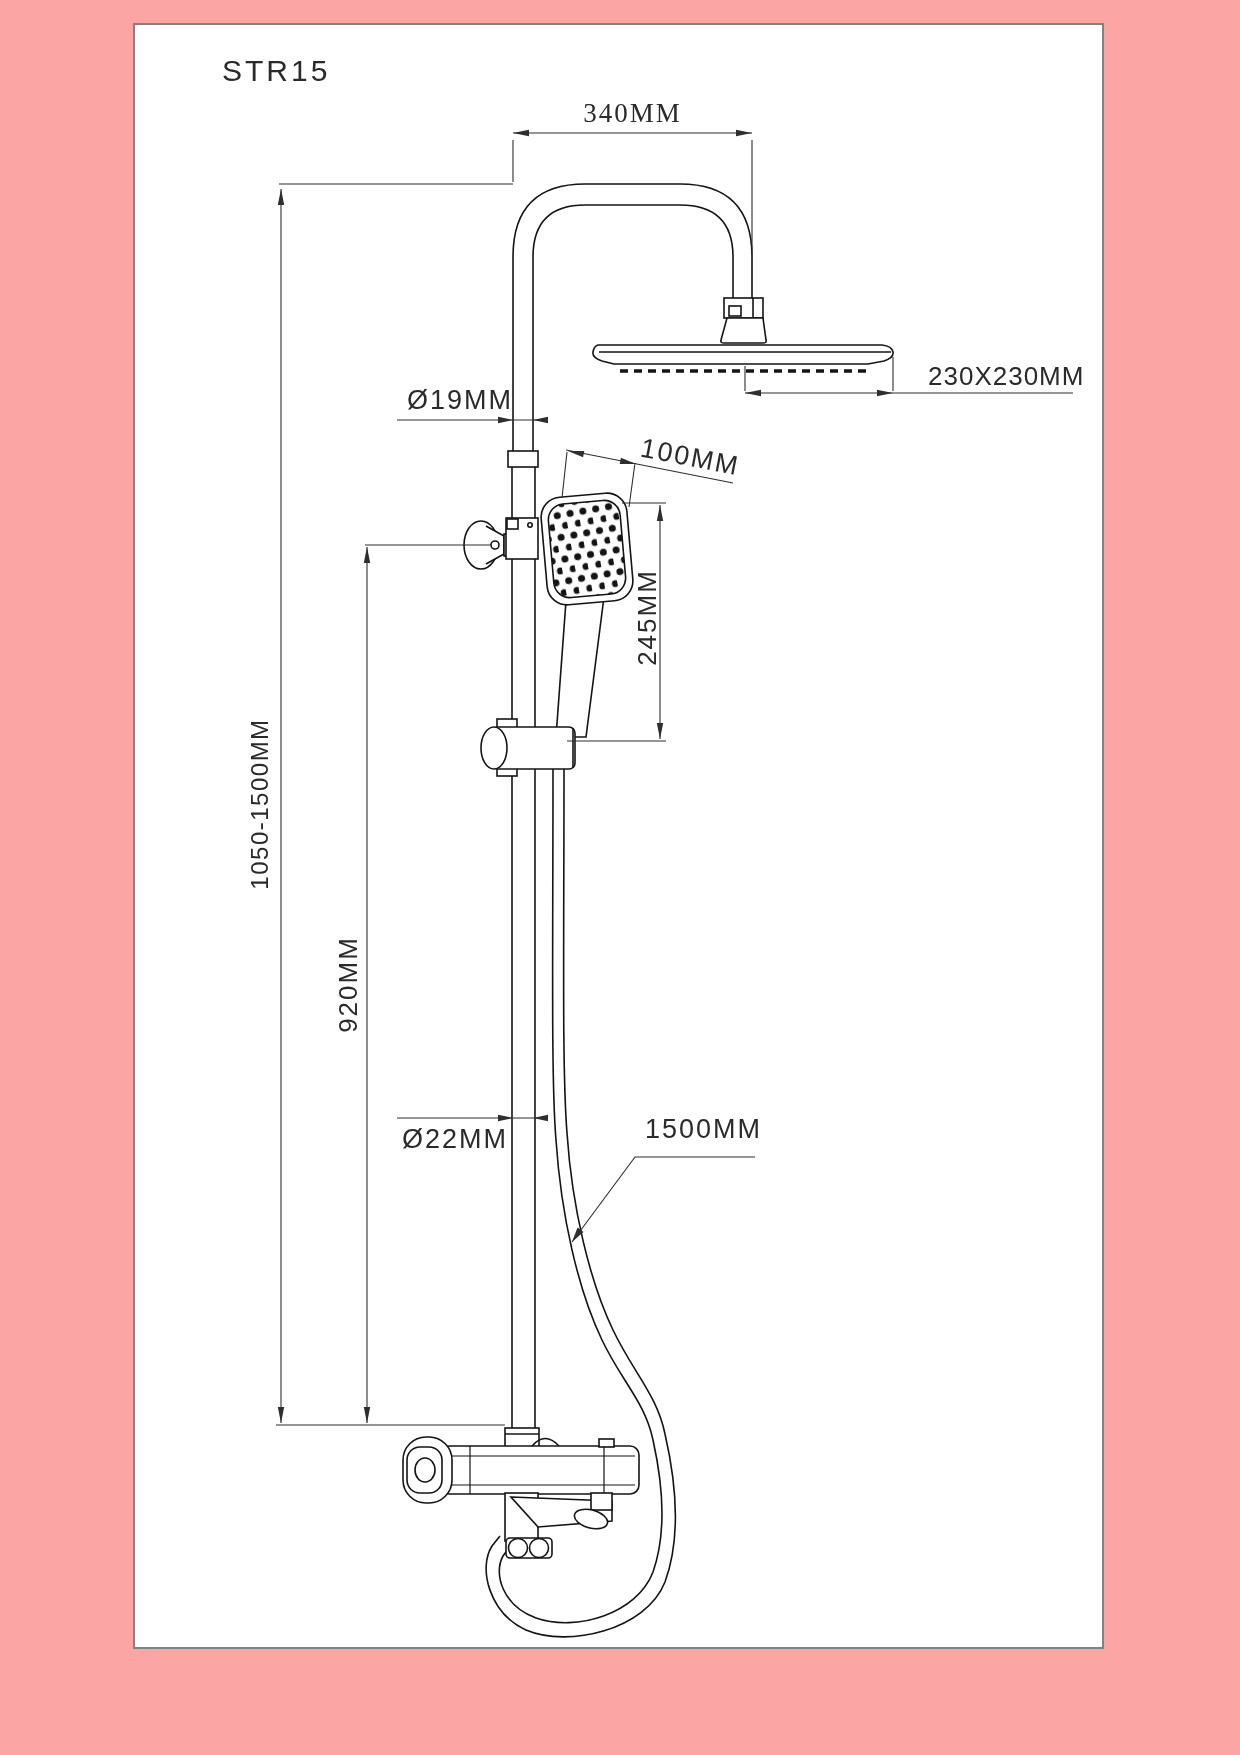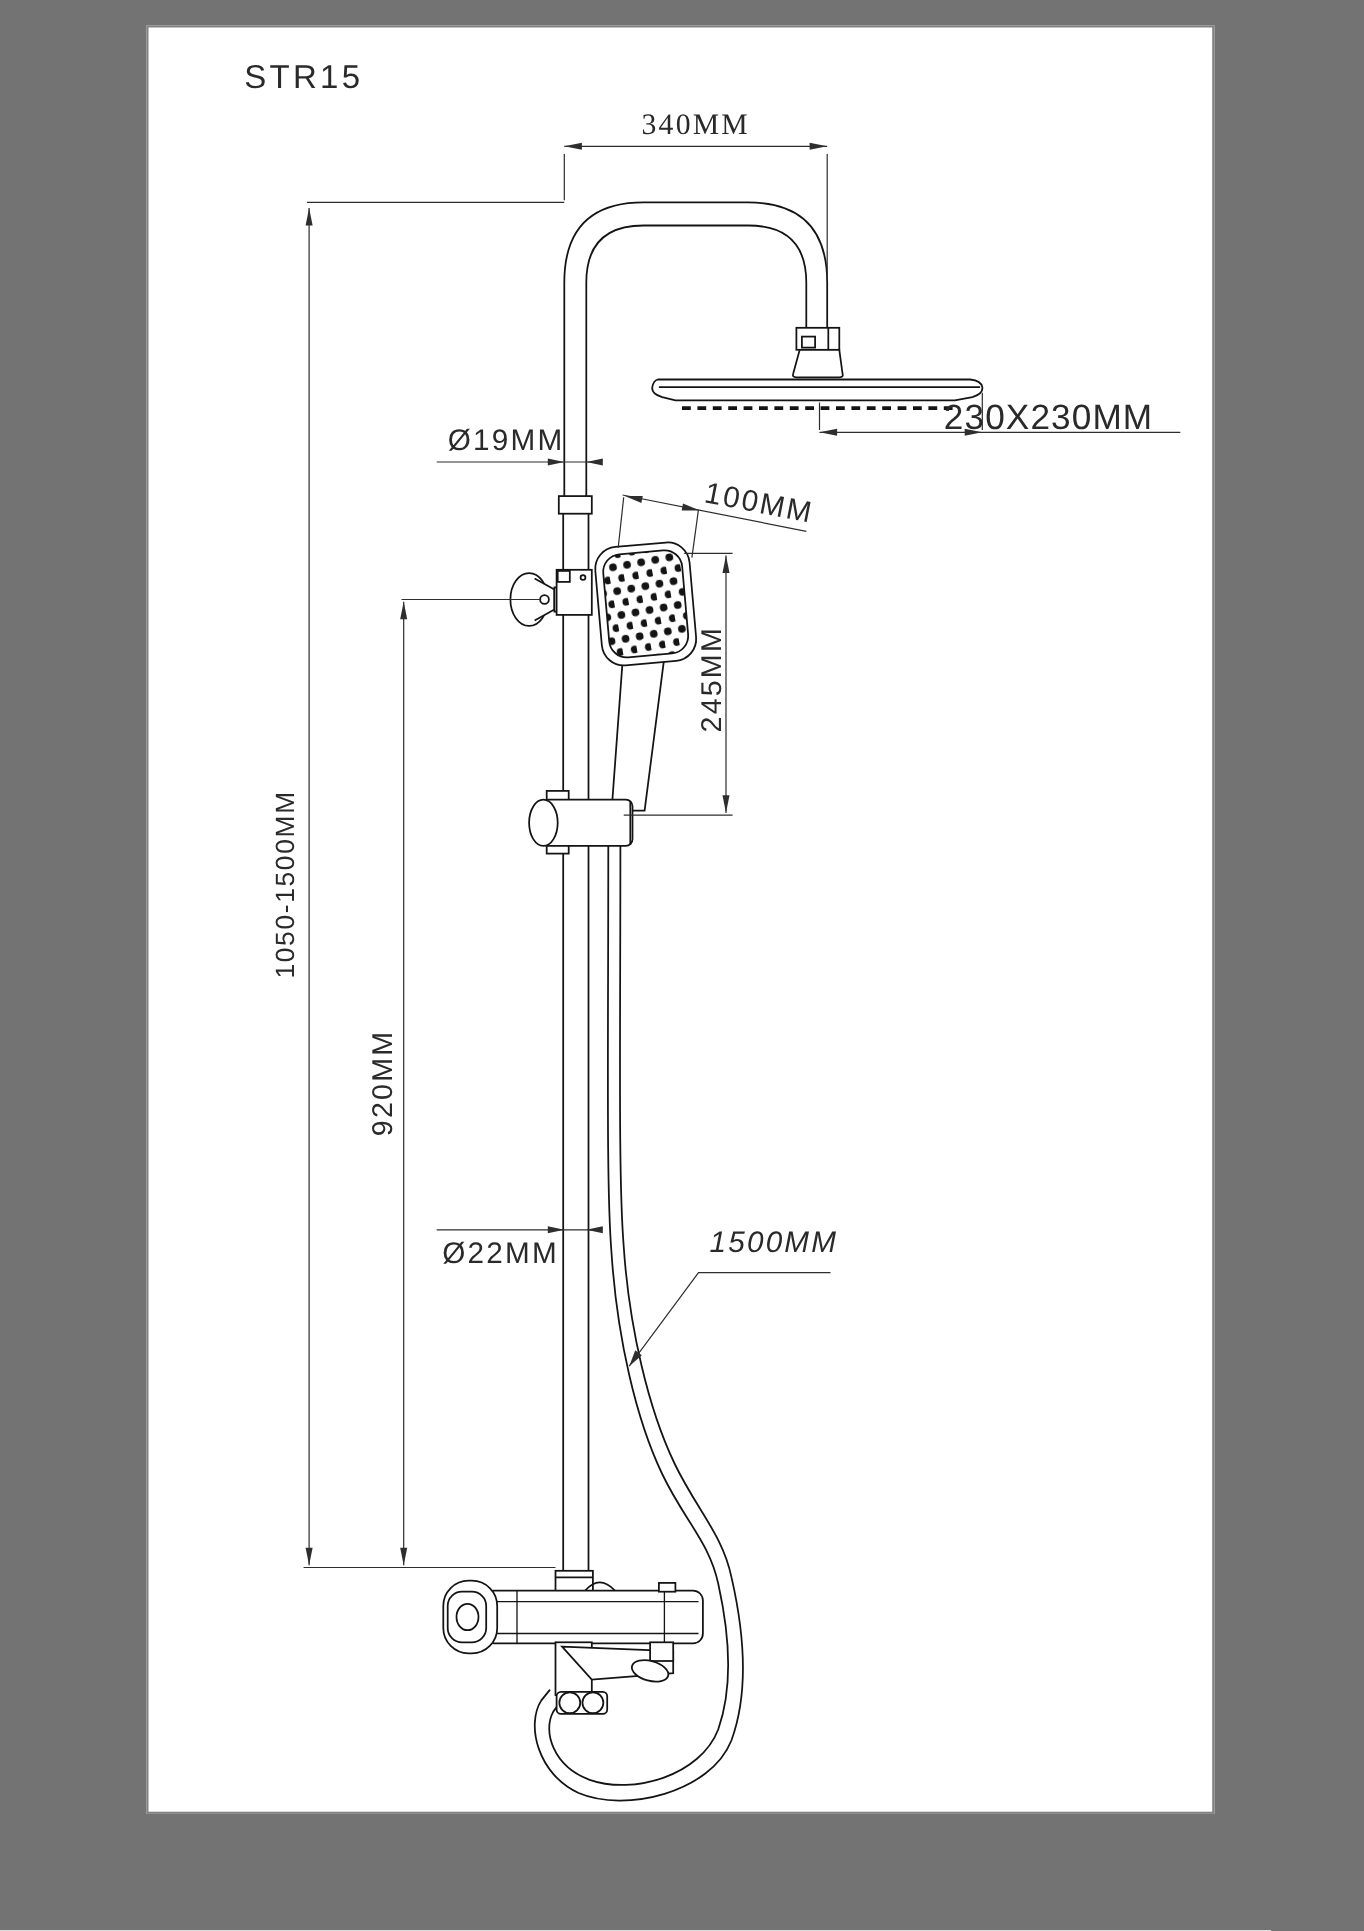--- a/index.html
+++ b/index.html
@@ -1,34 +1,34 @@
 <!DOCTYPE html>
 <html><head>
 <meta charset="utf-8">
 <style>
   html,body{margin:0;padding:0;background:#ffffff;}
-  #page{position:relative;width:1240px;height:1755px;background:#737373;overflow:hidden;
+  #page{position:relative;width:1240px;height:1755px;background:#fca5a5;overflow:hidden;
         font-family:"Liberation Sans","DejaVu Sans",sans-serif;color:#232323;}
   #frame{position:absolute;left:133px;top:23px;width:967px;height:1622px;
          border:2px solid #828282;background:#ffffff;}
   svg{position:absolute;left:0;top:0;}
   .lbl{position:absolute;white-space:nowrap;color:#2a2a2a;font-weight:300;}
   .big{font-size:27px;letter-spacing:2px;}
   .ctr{text-align:center;}
   .rot90{transform:rotate(-90deg);transform-origin:center;}
   #title-label{left:222px;top:54px;font-size:30px;letter-spacing:3px;}
   #dim-340{left:513px;top:98px;width:239px;font-family:Liberation Serif, serif;}
-  #dim-230{left:858px;top:361px;font-size:32px;letter-spacing:1px;}
+  #dim-230{left:928px;top:361px;font-size:26px;letter-spacing:1px;}
   #dim-19{left:407px;top:385px;}
   #dim-100{left:620px;top:442px;width:140px;transform:rotate(11deg);transform-origin:center;}
   #dim-245{left:582px;top:602px;width:130px;font-size:26px;}
   #dim-1050{left:150px;top:790px;width:220px;font-size:24px;letter-spacing:1.5px;}
   #dim-920{left:283px;top:969px;width:130px;font-size:26px;}
   #dim-22{left:402px;top:1124px;}
-  #dim-1500{left:645px;top:1114px;font-style:italic;}
+  #dim-1500{left:645px;top:1114px;}
 </style>
 </head>
 <body>
 
 <div id="page">
   <div id="frame"></div>
 
   <svg width="1240" height="1755" viewBox="0 0 1240 1755">
     <defs>
       <pattern id="dots" width="13" height="22" patternUnits="userSpaceOnUse" patternTransform="rotate(-5 587 549)">

